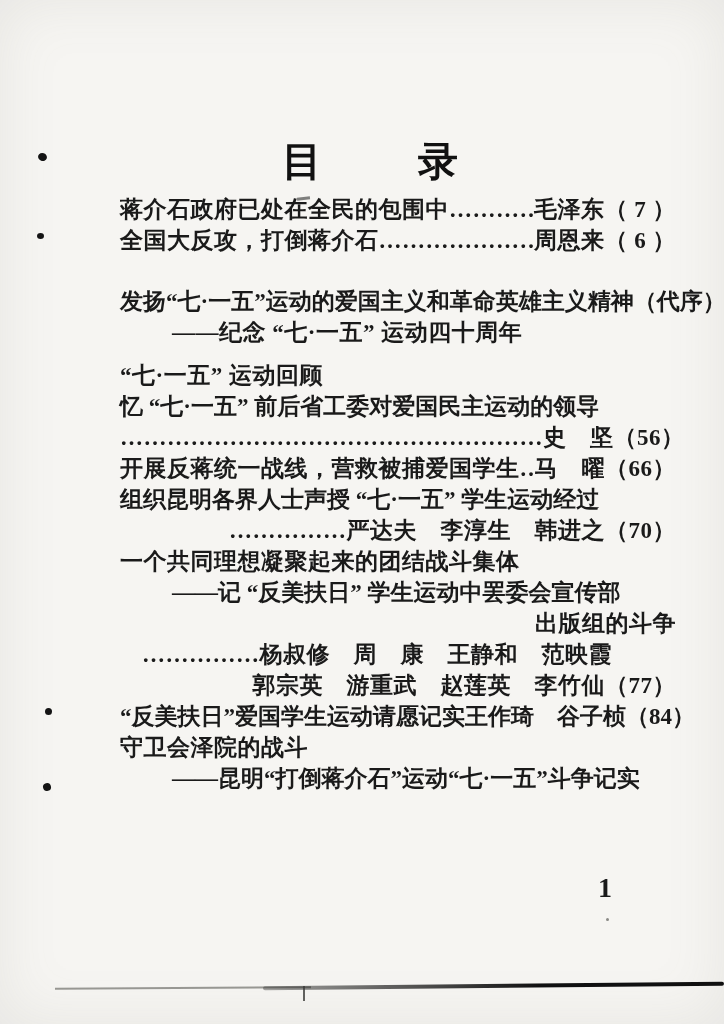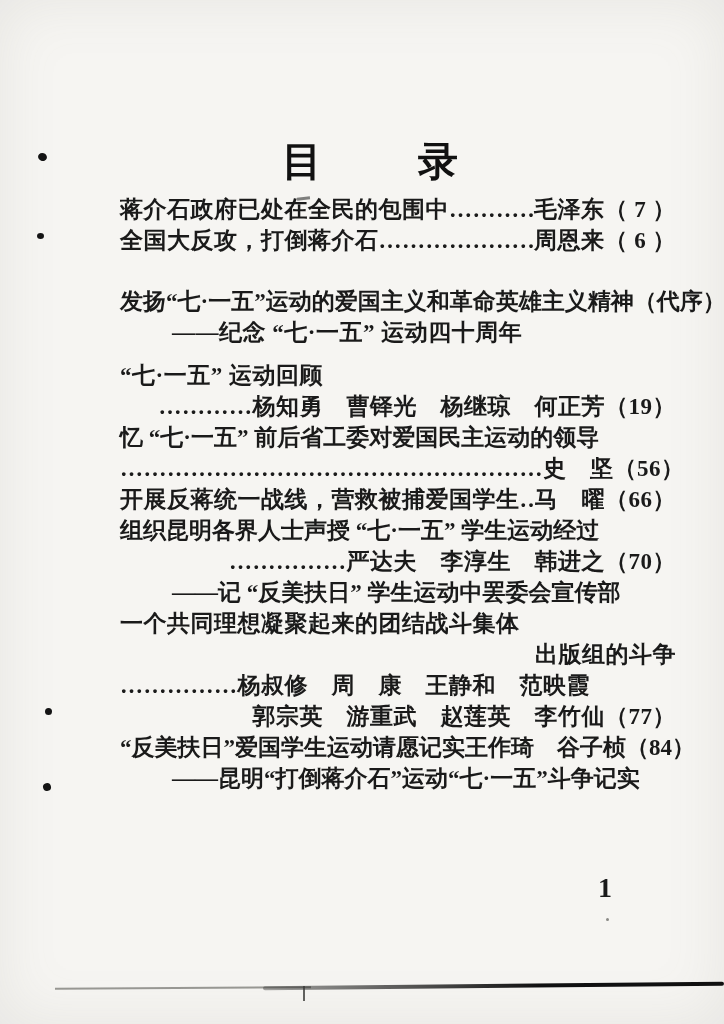--- a/index.html
+++ b/index.html
@@ -28,21 +28,21 @@
     font-size: 23px; letter-spacing: 0.5px;
   }
   .line { height: 31px; line-height: 31px; white-space: pre; }
   .split { display: flex; align-items: baseline; }
   .split .leader {
     flex: 1 1 auto; min-width: 0;
     overflow: hidden; white-space: pre;
   }
   .split .lt, .split .rt { flex: 0 0 auto; white-space: pre; }
   .right-line { text-align: right; }
-  .right-offset { text-align: left; padding-right: 42px; }
+  .right-offset { text-align: center; padding-right: 42px; }
   .ind1 { padding-left: 52px; }
   .ind2 { padding-left: 92px; text-align: right; }
   .gap-lg { height: 30px; }
   .gap-sm { height: 12px; }
   .tight { letter-spacing: 0; }
   .page-number {
     position: absolute; left: 598px; top: 872px;
     font-size: 28px; color: #1a1a1a;
   }
   
@@ -90,40 +90,40 @@
     </div>
 
     <div class="gap-lg"></div>
 
     <div class="line tight">发扬“七·一五”运动的爱国主义和革命英雄主义精神（代序）</div>
     <div class="line ind1">——纪念 “七·一五” 运动四十周年</div>
 
     <div class="gap-sm"></div>
 
     <div class="line">“七·一五” 运动回顾</div>
-    <div class="line right-line">…………杨知勇　曹铎光　杨继琼　何正芳（19）</div>
     <div class="line tight">忆 “七·一五” 前后省工委对爱国民主运动的领导</div>
     <div class="line right-line">………………………………………………史　坚（56）</div>
 
     <div class="line split">
       <span class="lt">开展反蒋统一战线，营救被捕爱国学生</span><span class="leader">…………………………………………………………………………………………</span><span class="rt">马　曜（66）</span>
     </div>
 
     <div class="line tight">组织昆明各界人士声授 “七·一五” 学生运动经过</div>
     <div class="line right-line">……………严达夫　李淳生　韩进之（70）</div>
+    <div class="line">一个共同理想凝聚起来的团结战斗集体</div>
     <div class="line ind1 tight">——记 “反美扶日” 学生运动中罢委会宣传部</div>
-    <div class="line">一个共同理想凝聚起来的团结战斗集体</div>
     <div class="line ind2">出版组的斗争</div>
     <div class="line right-offset">……………杨叔修　周　康　王静和　范映霞</div>
     <div class="line right-line">郭宗英　游重武　赵莲英　李竹仙（77）</div>
 
     <div class="line split tight">
       <span class="lt">“反美扶日”爱国学生运动请愿记实</span><span class="leader">…………………………………………………………………………………………</span><span class="rt">王作琦　谷子桢（84）</span>
     </div>
 
+    <div class="line">守卫会泽院的战斗</div>
     <div class="line ind1 tight">——昆明“打倒蒋介石”运动“七·一五”斗争记实</div>
 
   </div>
 
   <div class="page-number">1</div>
 
   <div class="speck speck-1"></div>
   <div class="speck speck-2"></div>
   <div class="speck speck-3"></div>
   <div class="speck speck-4"></div>

